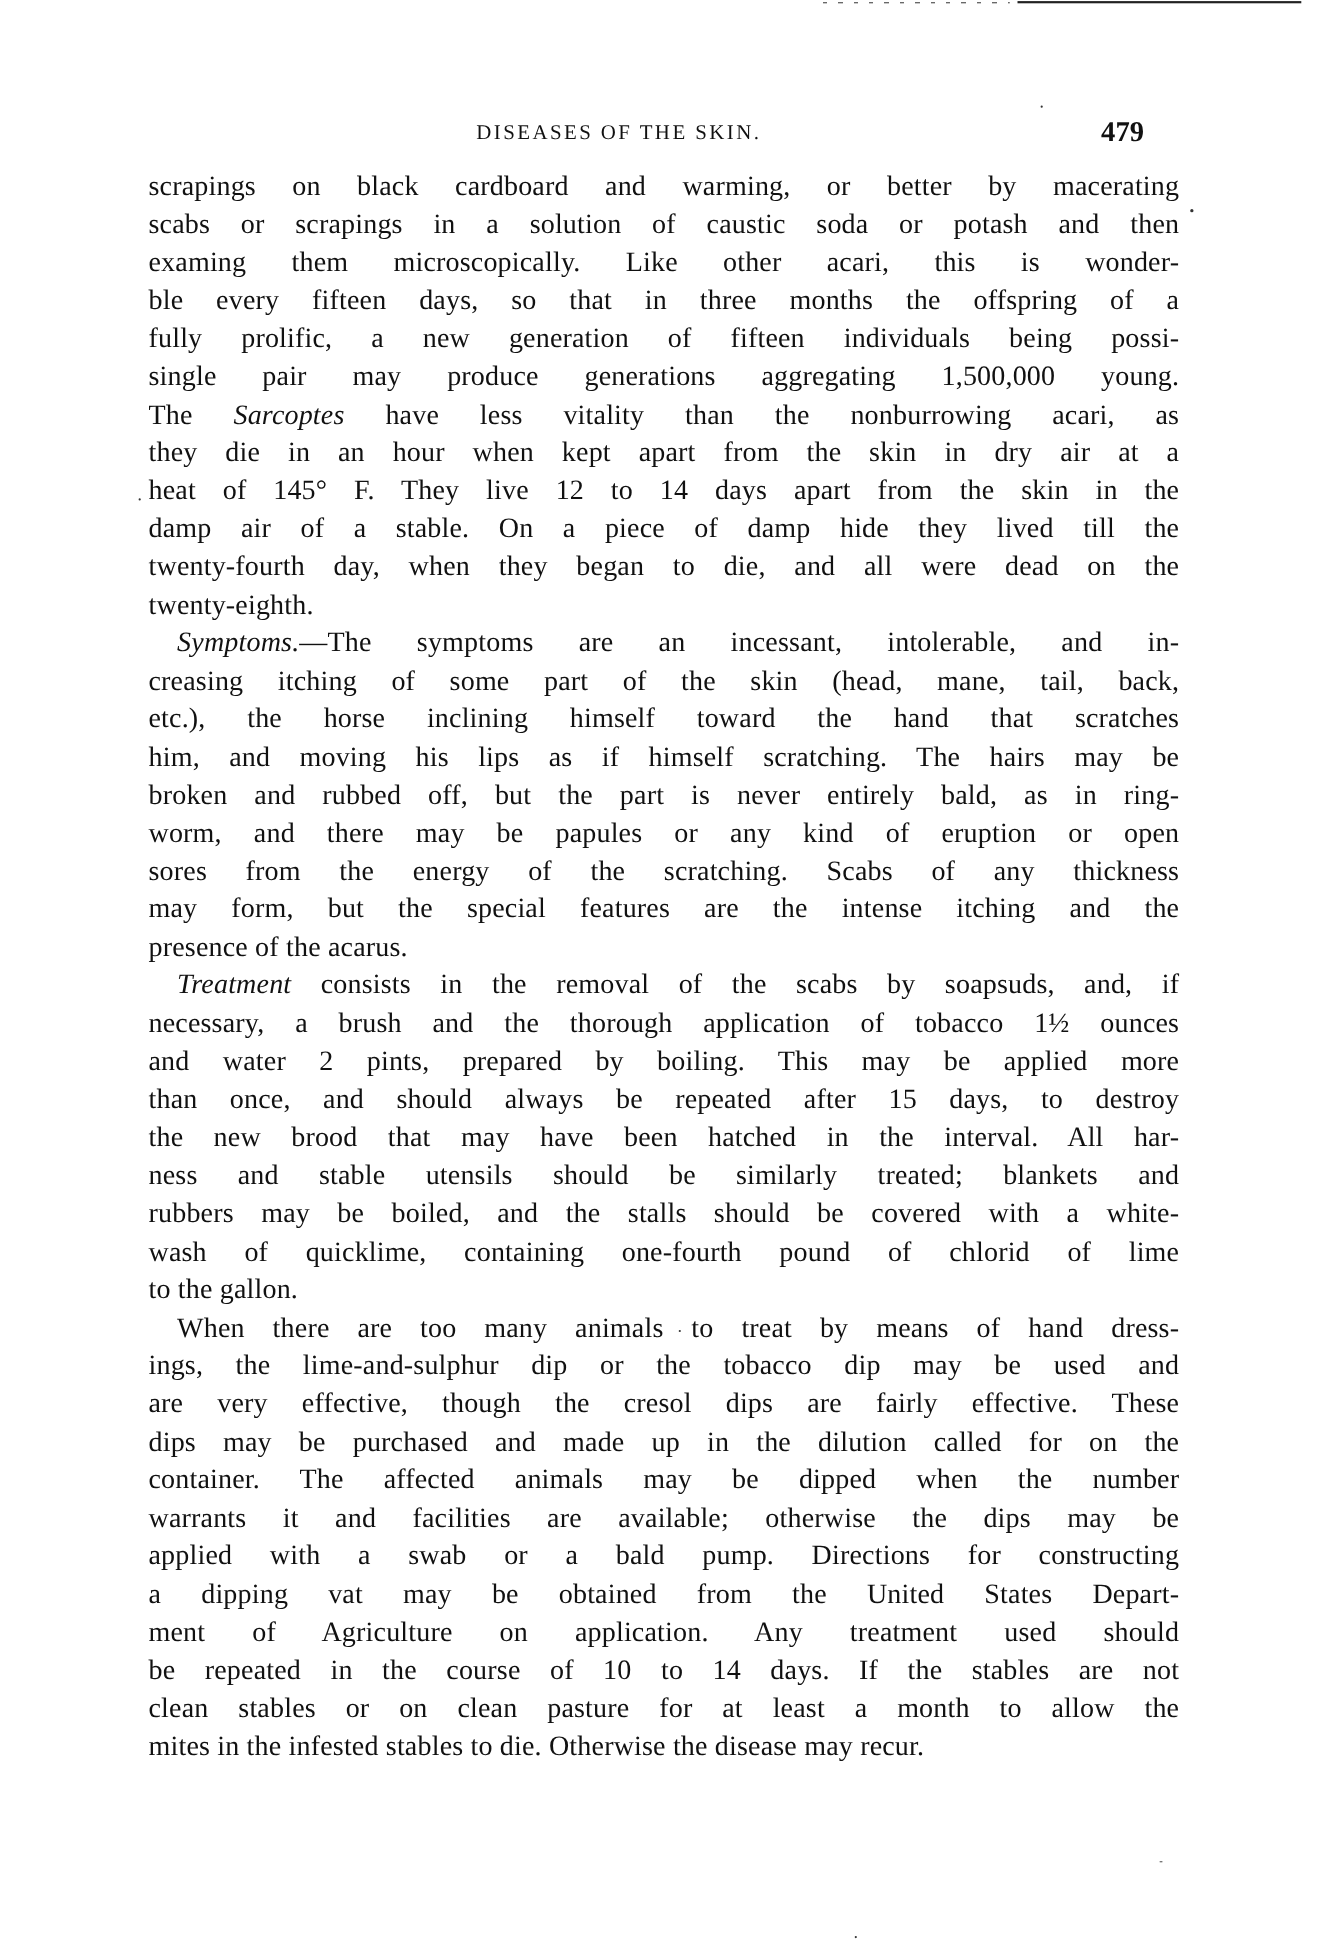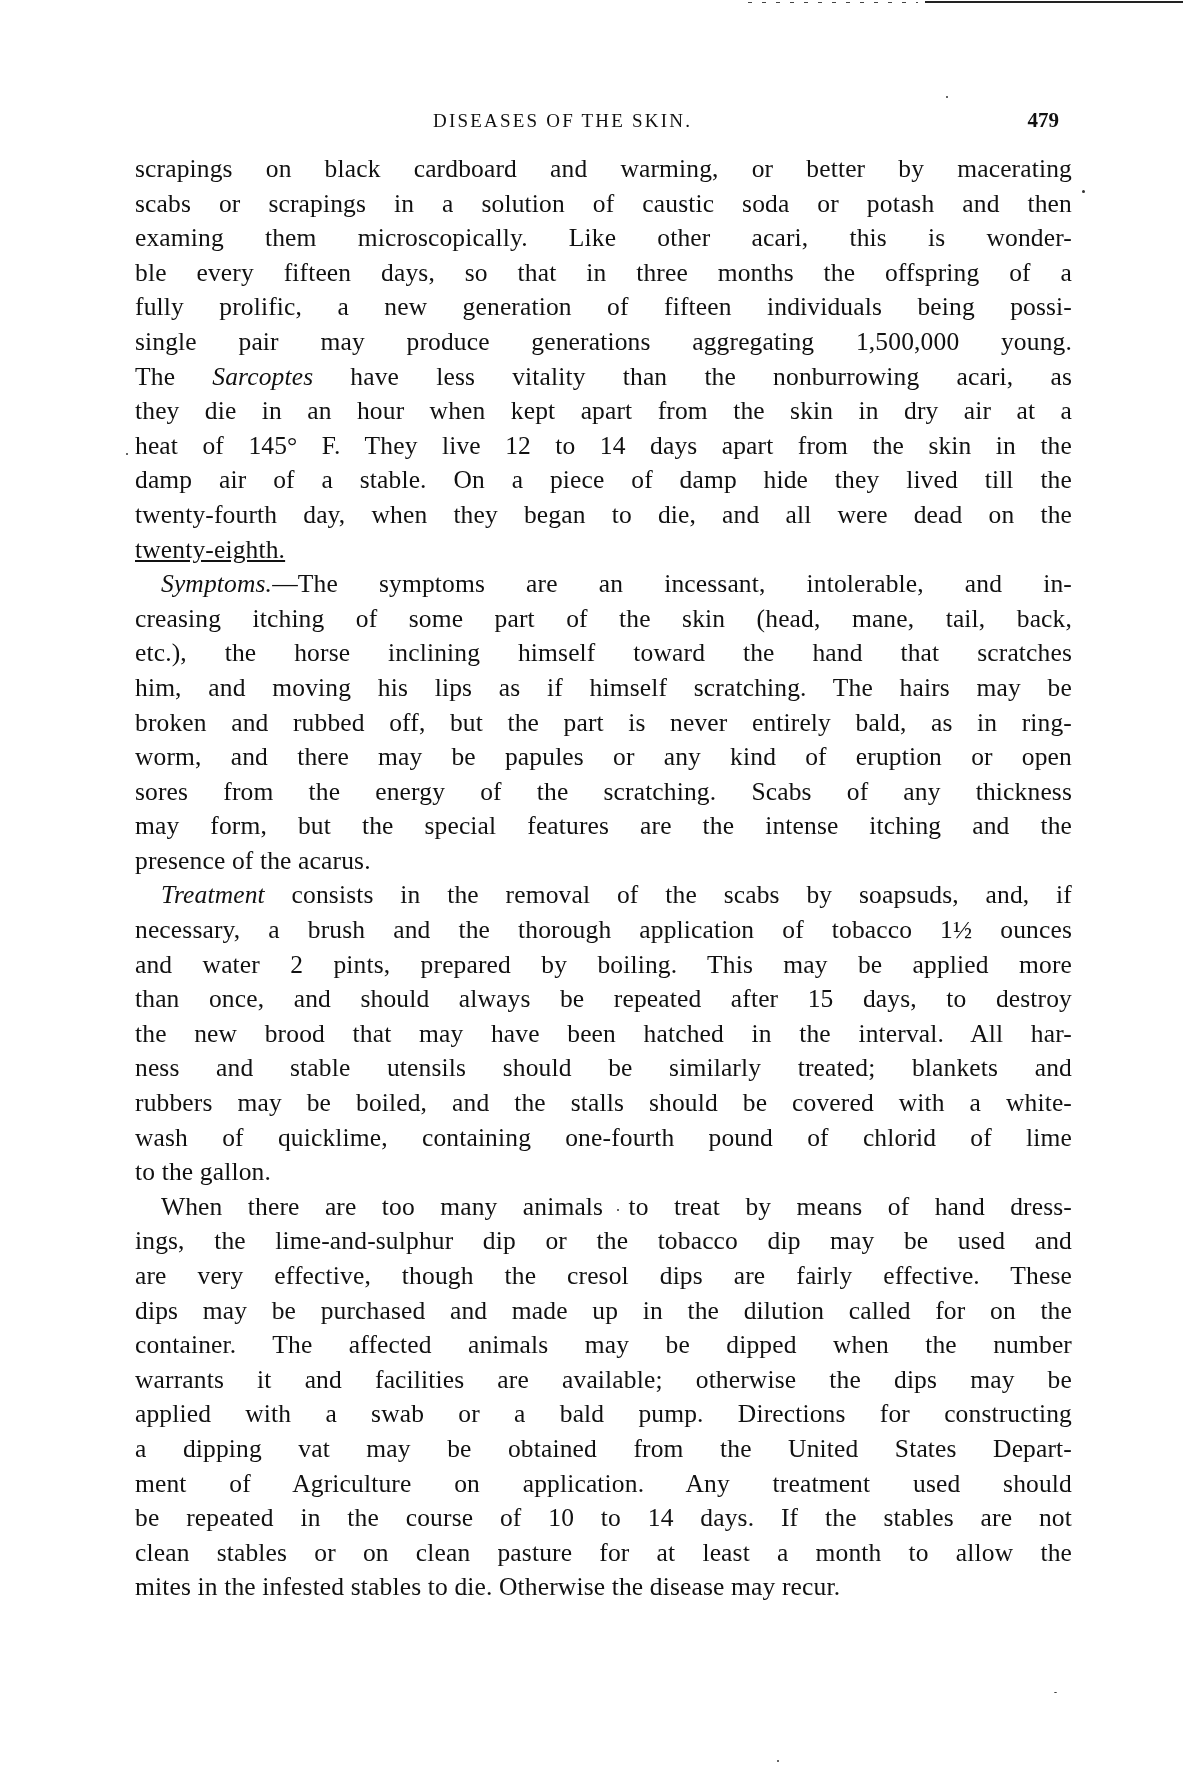--- a/index.html
+++ b/index.html
@@ -39,22 +39,21 @@
     letter-spacing: 2.2px;
     font-weight: normal;
     white-space: nowrap;
     line-height: 26px;
   }
   .page-number {
     position: absolute;
     top: 104px;
     left: 1001px;
     width: 58px;
-    text-align: right;
-    font-size: 21px;
+    font-size: 26px;
     font-weight: bold;
     line-height: 32px;
   }
   .text-block {
     position: absolute;
     top: 152px;
     left: 135px;
     width: 937px;
     font-size: 25.5px;
     line-height: 34.6px;
@@ -100,21 +99,21 @@
       <span class="line" style="white-space: normal;">scabs or scrapings in a solution of caustic soda or potash and then</span>
       <span class="line" style="white-space: normal;">examing them microscopically.  Like other acari, this is wonder-</span>
       <span class="line" style="white-space: normal;">ble every fifteen days, so that in three months the offspring of a</span>
       <span class="line" style="white-space: normal;">fully prolific, a new generation of fifteen individuals being possi-</span>
       <span class="line" style="white-space: normal;">single pair may produce generations aggregating 1,500,000 young.</span>
       <span class="line" style="white-space: normal;"><span>The </span><span class="ital">Sarcoptes</span><span> have less vitality than the nonburrowing acari, as</span></span>
       <span class="line" style="white-space: normal;">they die in an hour when kept apart from the skin in dry air at a</span>
       <span class="line" style="white-space: normal;">heat of 145° F.  They live 12 to 14 days apart from the skin in the</span>
       <span class="line" style="white-space: normal;">damp air of a stable.  On a piece of damp hide they lived till the</span>
       <span class="line" style="white-space: normal;">twenty-fourth day, when they began to die, and all were dead on the</span>
-      <span class="line last" style="white-space: normal; text-decoration: underline;">twenty-eighth.</span>
+      <span class="line last" style="white-space: normal;">twenty-eighth.</span>
     </div>
     <div>
       <span class="line indent" style="white-space: normal;"><span></span><span class="ital">Symptoms.</span><span>—The symptoms are an incessant, intolerable, and in-</span></span>
       <span class="line" style="white-space: normal;">creasing itching of some part of the skin (head, mane, tail, back,</span>
       <span class="line" style="white-space: normal;">etc.), the horse inclining himself toward the hand that scratches</span>
       <span class="line" style="white-space: normal;">him, and moving his lips as if himself scratching.  The hairs may be</span>
       <span class="line" style="white-space: normal;">broken and rubbed off, but the part is never entirely bald, as in ring-</span>
       <span class="line" style="white-space: normal;">worm, and there may be papules or any kind of eruption or open</span>
       <span class="line" style="white-space: normal;">sores from the energy of the scratching.  Scabs of any thickness</span>
       <span class="line" style="white-space: normal;">may form, but the special features are the intense itching and the</span>

